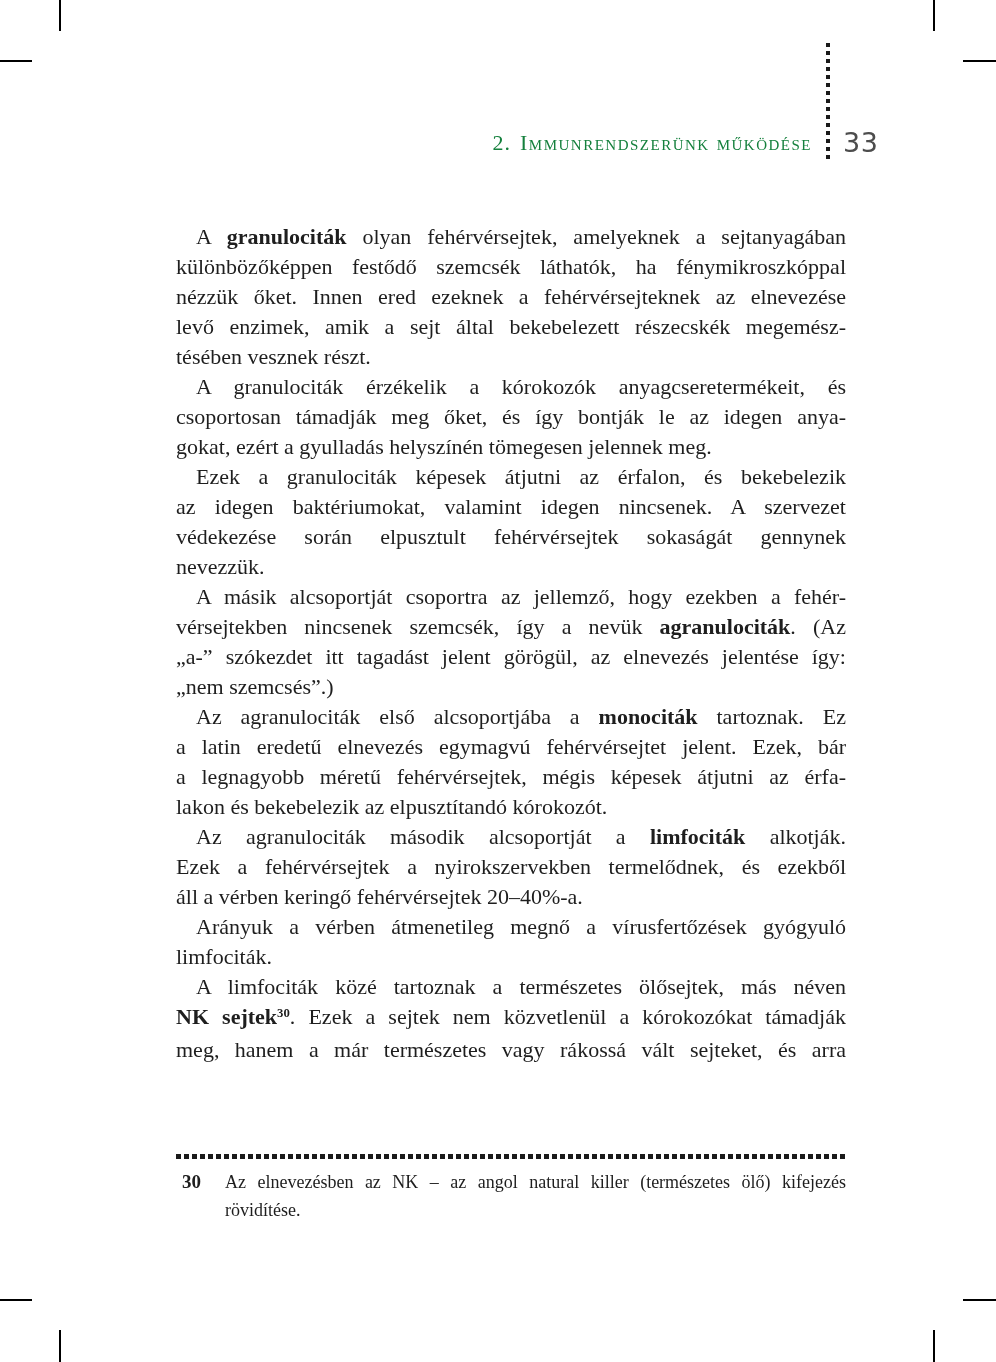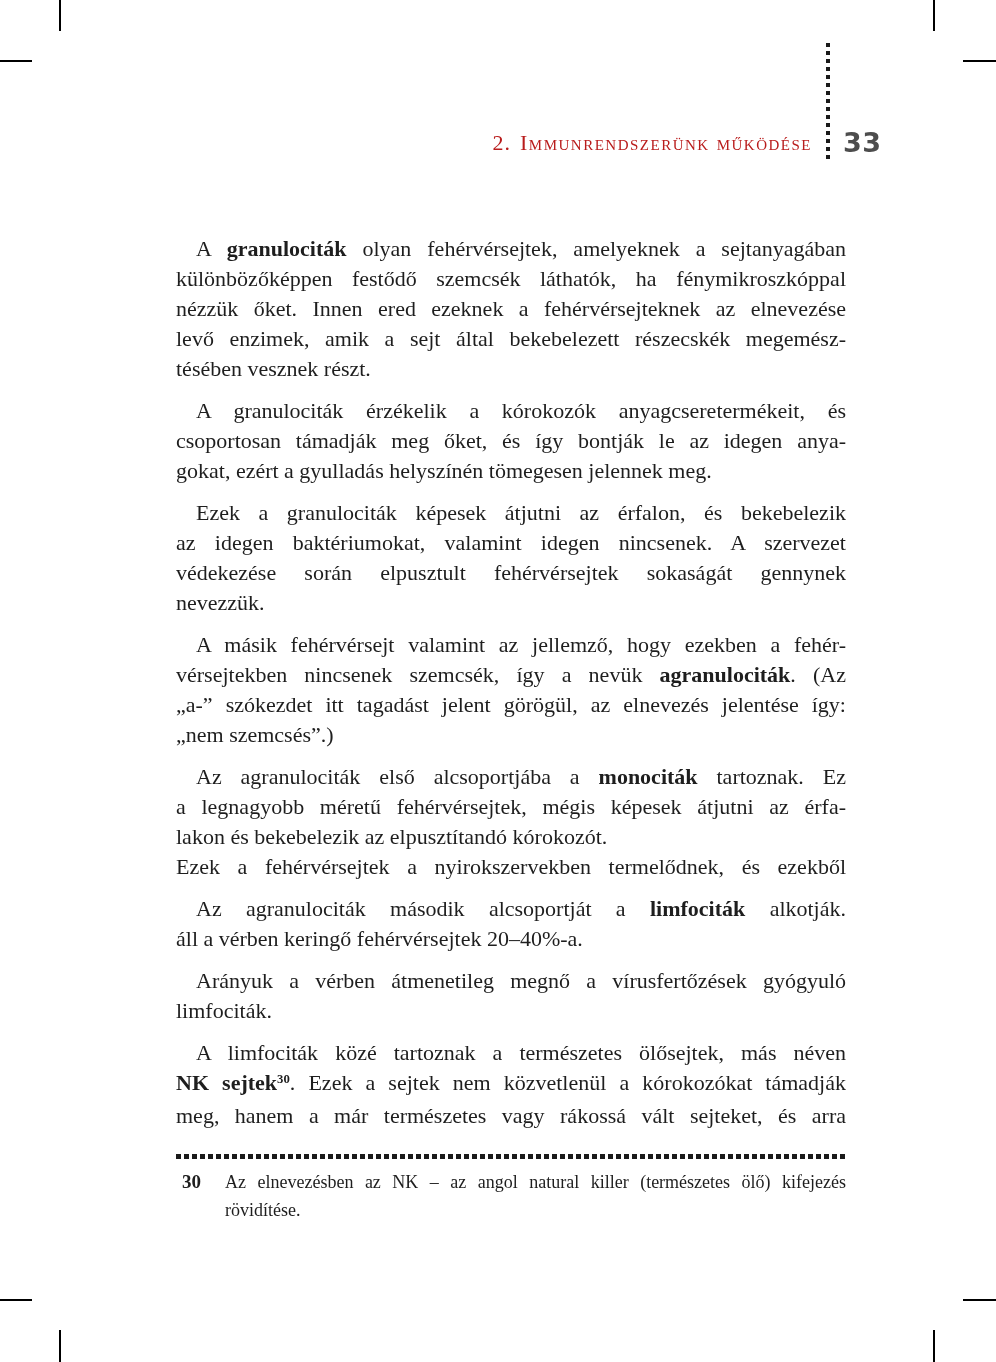--- a/index.html
+++ b/index.html
@@ -15,41 +15,41 @@
   .crop.tr-v { left:933px; top:0;      width:2px;  height:31px; }
   .crop.tr-h { left:963px; top:60px;   width:33px; height:2px;  }
   .crop.bl-h { left:0;     top:1299px; width:32px; height:2px;  }
   .crop.bl-v { left:59px;  top:1330px; width:2px;  height:32px; }
   .crop.br-h { left:963px; top:1299px; width:33px; height:2px;  }
   .crop.br-v { left:933px; top:1330px; width:2px;  height:32px; }
 
   
   .running-head {
     position:absolute; top:130px; left:176px; width:636px;
-    text-align:right; font-size:22px; color:#b91c1c; white-space:nowrap;
+    text-align:right; font-size:22px; color:#15803d; white-space:nowrap;
   }
   .running-head .chapter { margin-right:9px; letter-spacing:1px; }
   .running-head .title   { font-variant:small-caps; letter-spacing:1.5px; }
 
   .head-dots {
     position:absolute; left:826px; top:43px; width:4px; height:120px;
     background:repeating-linear-gradient(to bottom, #1a1a1a 0 4px, transparent 4px 8px);
   }
   .pagenum {
     position:absolute; left:843px; top:127px;
-    font-family:"DejaVu Sans", sans-serif; font-weight:bold;
+    font-family:"DejaVu Sans", sans-serif; font-weight:normal;
     font-size:27px; color:#4d4d4d; letter-spacing:0.5px;
   }
 
   
   .body-text { position:absolute; top:222px; left:176px; width:670px;
                font-size:22px; line-height:30px; }
   .line { text-align:justify; text-align-last:justify; }
   .line.lastline { text-align-last:left; }
-  .line.indent { text-indent:20px;margin-top:12px; }
+  .line.indent { text-indent:20px; }
   .bold { font-weight:bold; }
   .sup  { font-size:0.58em; position:relative; top:-0.55em; }
 
   
   .foot-rule {
     position:absolute; left:176px; top:1154px; width:670px; height:5px;
     background:repeating-linear-gradient(to right, #1a1a1a 0 5px, transparent 5px 8px);
   }
   .footnote { position:absolute; left:176px; top:1168px; width:670px;
               display:flex; font-size:18px; line-height:28px; }
@@ -90,33 +90,34 @@
         <div class="line"><span>csoportosan támadják meg őket, és így bontják le az idegen anya-</span></div>
         <div class="line lastline"><span>gokat, ezért a gyulladás helyszínén tömegesen jelennek meg.</span></div>
       </div>
       <div>
         <div class="line indent"><span>Ezek a granulociták képesek átjutni az érfalon, és bekebelezik</span></div>
         <div class="line"><span>az idegen baktériumokat, valamint idegen nincsenek. A szervezet</span></div>
         <div class="line"><span>védekezése során elpusztult fehérvérsejtek sokaságát gennynek</span></div>
         <div class="line lastline"><span>nevezzük.</span></div>
       </div>
       <div>
-        <div class="line indent"><span>A másik fehérvérsejt valamint az jellemző, hogy ezekben a fehér-</span></div>
+        <div class="line indent"><span>A másik alcsoportját csoportra az jellemző, hogy ezekben a fehér-</span></div>
         <div class="line"><span>vérsejtekben nincsenek szemcsék, így a nevük </span><span class="bold">agranulociták</span><span>. (Az</span></div>
         <div class="line"><span>„a-” szókezdet itt tagadást jelent görögül, az elnevezés jelentése így:</span></div>
         <div class="line lastline"><span>„nem szemcsés”.)</span></div>
       </div>
       <div>
         <div class="line indent"><span>Az agranulociták első alcsoportjába a </span><span class="bold">monociták</span><span> tartoznak. Ez</span></div>
+        <div class="line"><span>a latin eredetű elnevezés egymagvú fehérvérsejtet jelent. Ezek, bár</span></div>
         <div class="line"><span>a legnagyobb méretű fehérvérsejtek, mégis képesek átjutni az érfa-</span></div>
         <div class="line lastline"><span>lakon és bekebelezik az elpusztítandó kórokozót.</span></div>
       </div>
       <div>
+        <div class="line indent"><span>Az agranulociták második alcsoportját a </span><span class="bold">limfociták</span><span> alkotják.</span></div>
         <div class="line"><span>Ezek a fehérvérsejtek a nyirokszervekben termelődnek, és ezekből</span></div>
-        <div class="line indent"><span>Az agranulociták második alcsoportját a </span><span class="bold">limfociták</span><span> alkotják.</span></div>
         <div class="line lastline"><span>áll a vérben keringő fehérvérsejtek 20–40%-a.</span></div>
       </div>
       <div>
         <div class="line indent"><span>Arányuk a vérben átmenetileg megnő a vírusfertőzések gyógyuló</span></div>
         <div class="line lastline"><span>limfociták.</span></div>
       </div>
       <div>
         <div class="line indent"><span>A limfociták közé tartoznak a természetes ölősejtek, más néven</span></div>
         <div class="line"><span class="bold">NK sejtek</span><span class="bold sup">30</span><span>. Ezek a sejtek nem közvetlenül a kórokozókat támadják</span></div>
         <div class="line"><span>meg, hanem a már természetes vagy rákossá vált sejteket, és arra</span></div>

